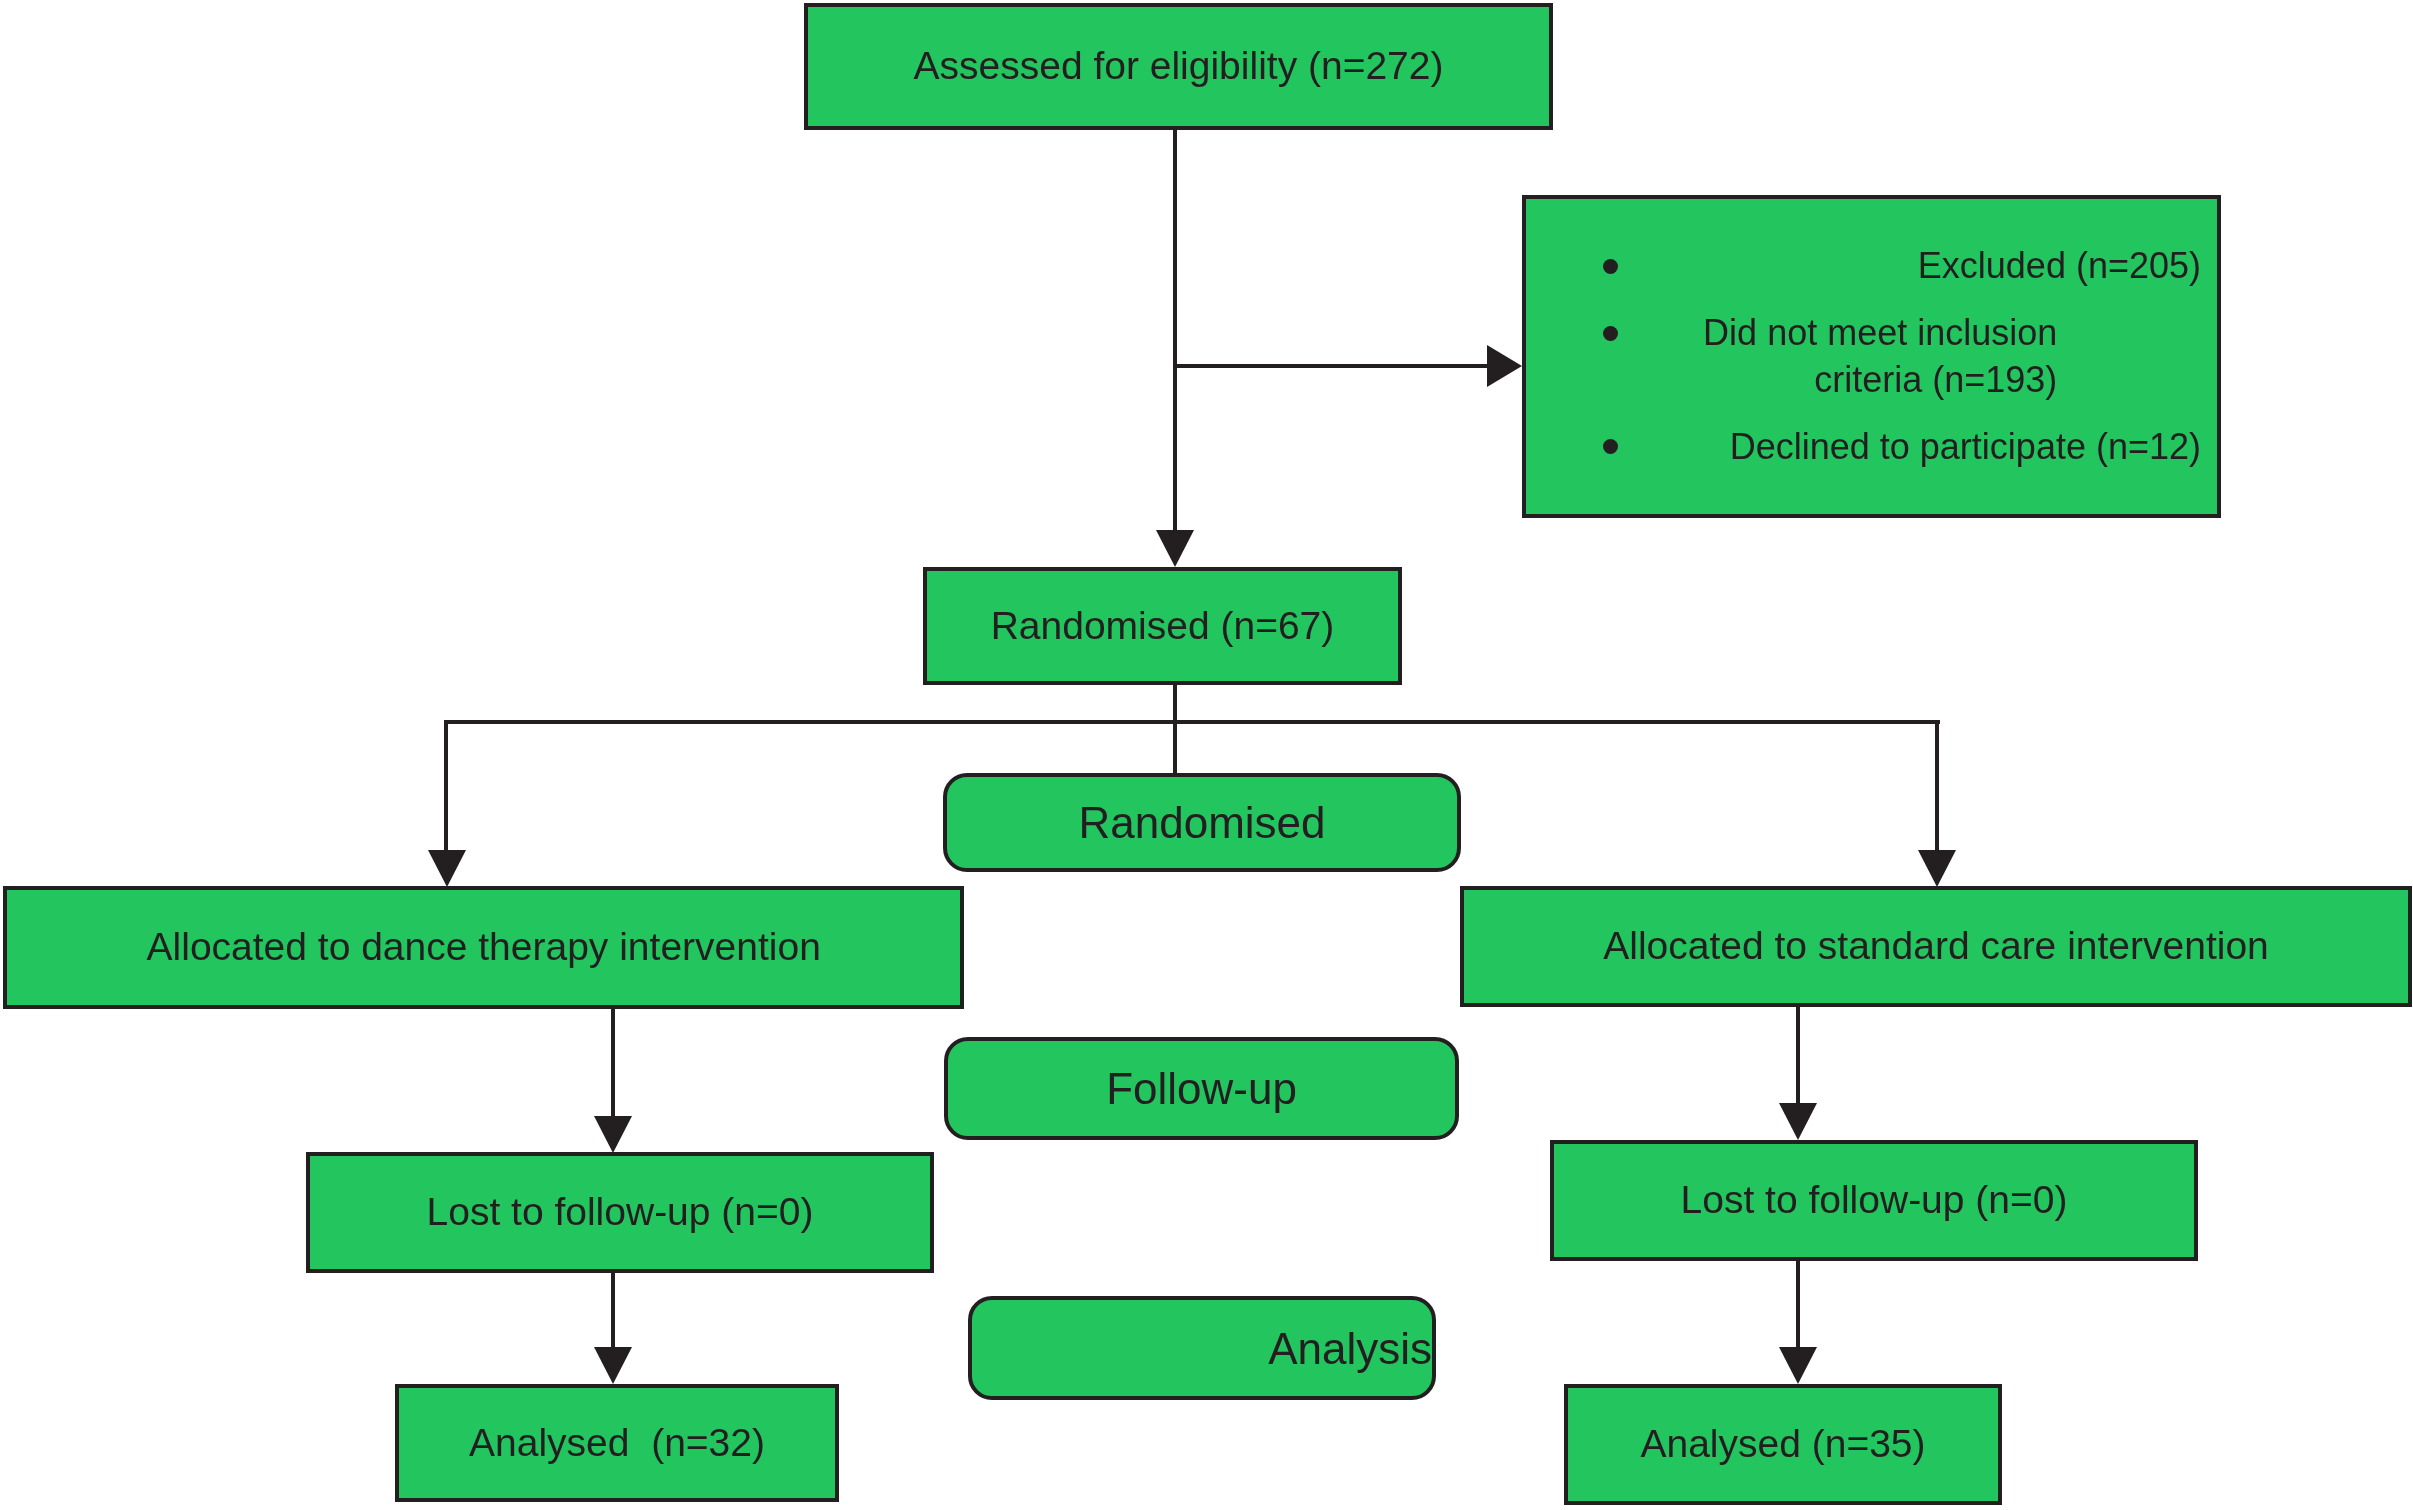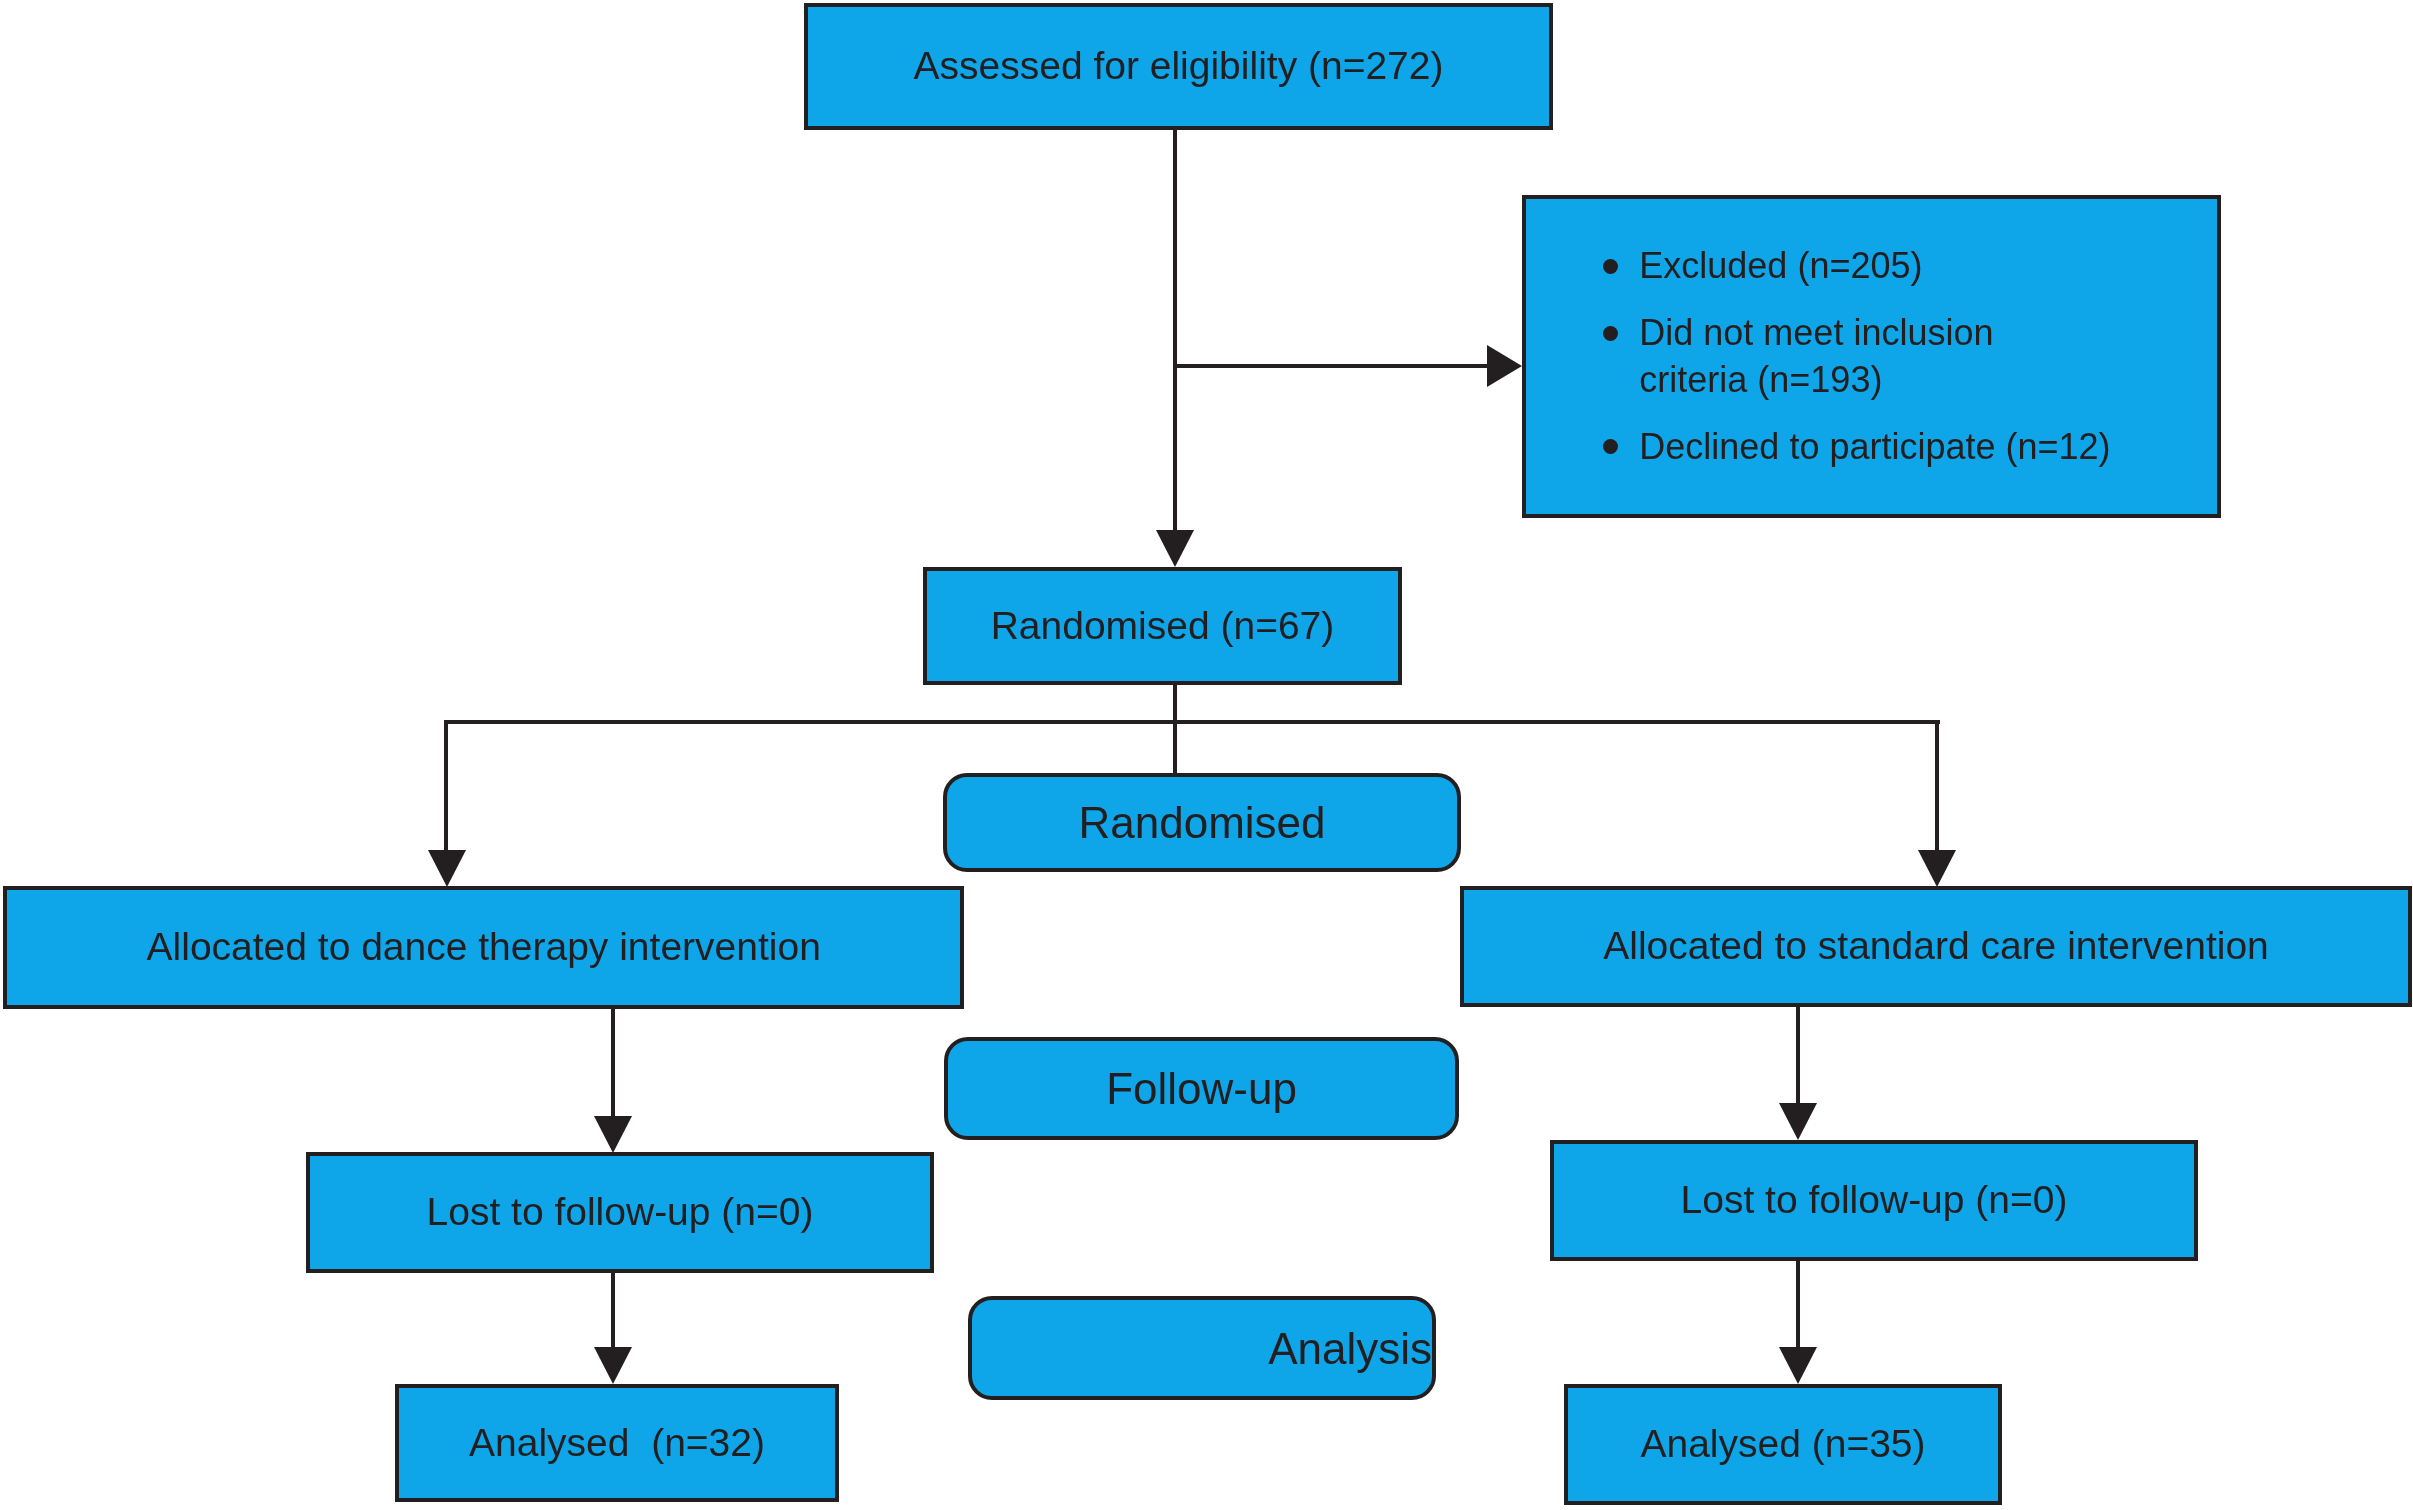--- a/index.html
+++ b/index.html
@@ -9,21 +9,21 @@
     width: 2413px;
     height: 1511px;
     background: #ffffff;
     font-family: "Liberation Sans", sans-serif;
     color: #231f20;
     transform-origin: 0 0;
   }
   .box {
     position: absolute;
     box-sizing: border-box;
-    background: #0ea5e9;
+    background: #22c55e;
     border: 4.8px solid #231f20;
     display: flex;
     align-items: center;
     justify-content: center;
     text-align: center;
     font-size: 39px;
     line-height: 1.25;
     color: #231f20;
   }
   .box .label { white-space: pre-wrap; }
@@ -43,26 +43,26 @@
   .arrow-right {
     position: absolute;
     width: 0; height: 0;
     border-top: 21px solid transparent;
     border-bottom: 21px solid transparent;
     border-left: 35px solid #231f20;
   }
   .bullets {
     list-style: none;
     margin: 0;
-    padding: 0 24px 0 77px;
+    padding: 0 16px 0 77px;
     width: 100%;
     box-sizing: border-box;
     font-size: 36px;
     line-height: 1.28;
-    text-align: left;
+    text-align: right;
   }
   .bullets li { display: flex; gap: 21px; }
   .bullets li + li { margin-top: 21px; }
   .dot {
     flex: 0 0 auto;
     width: 15.3px; height: 15.3px;
     border-radius: 50%;
     background: #231f20;
     margin-top: 15.3px;
   }

